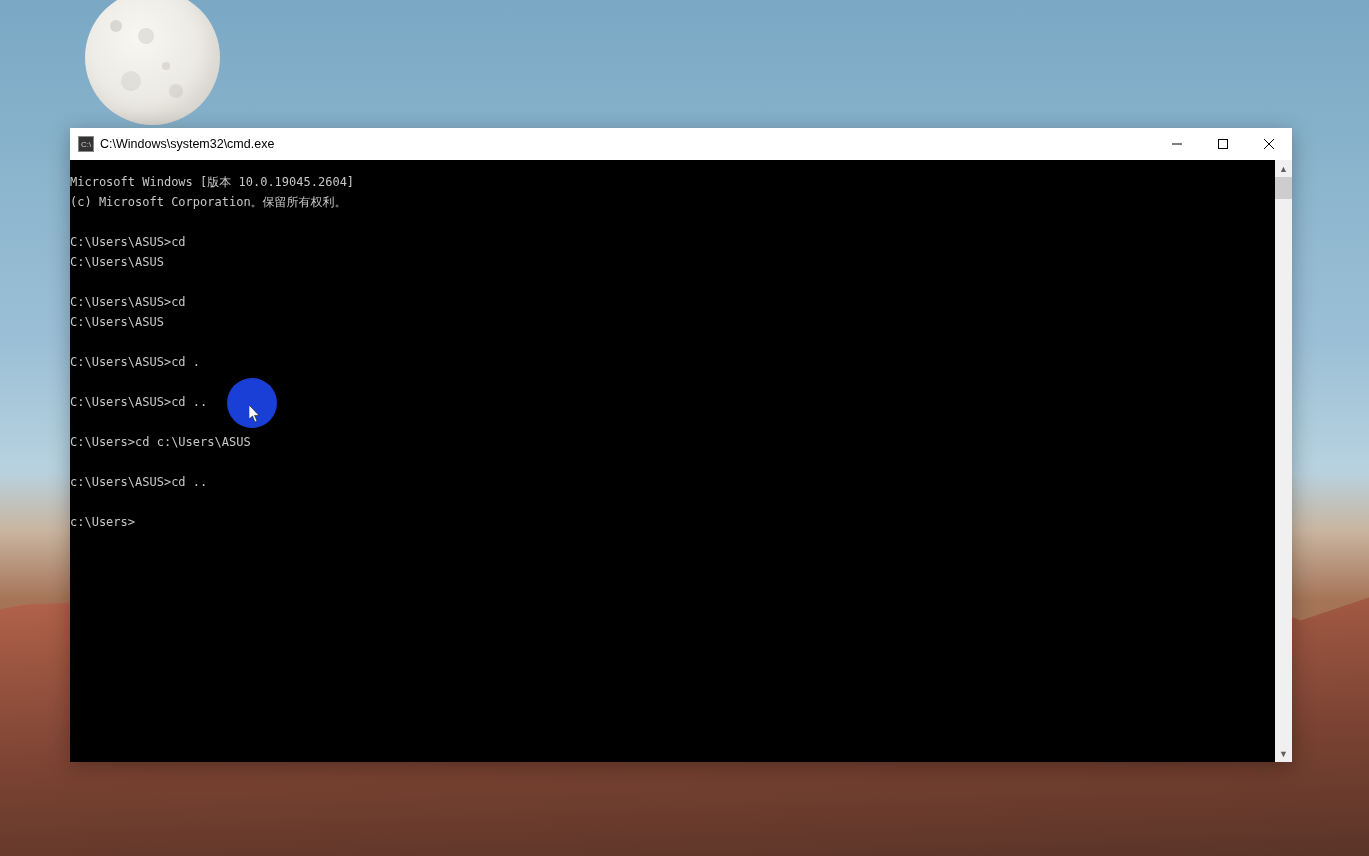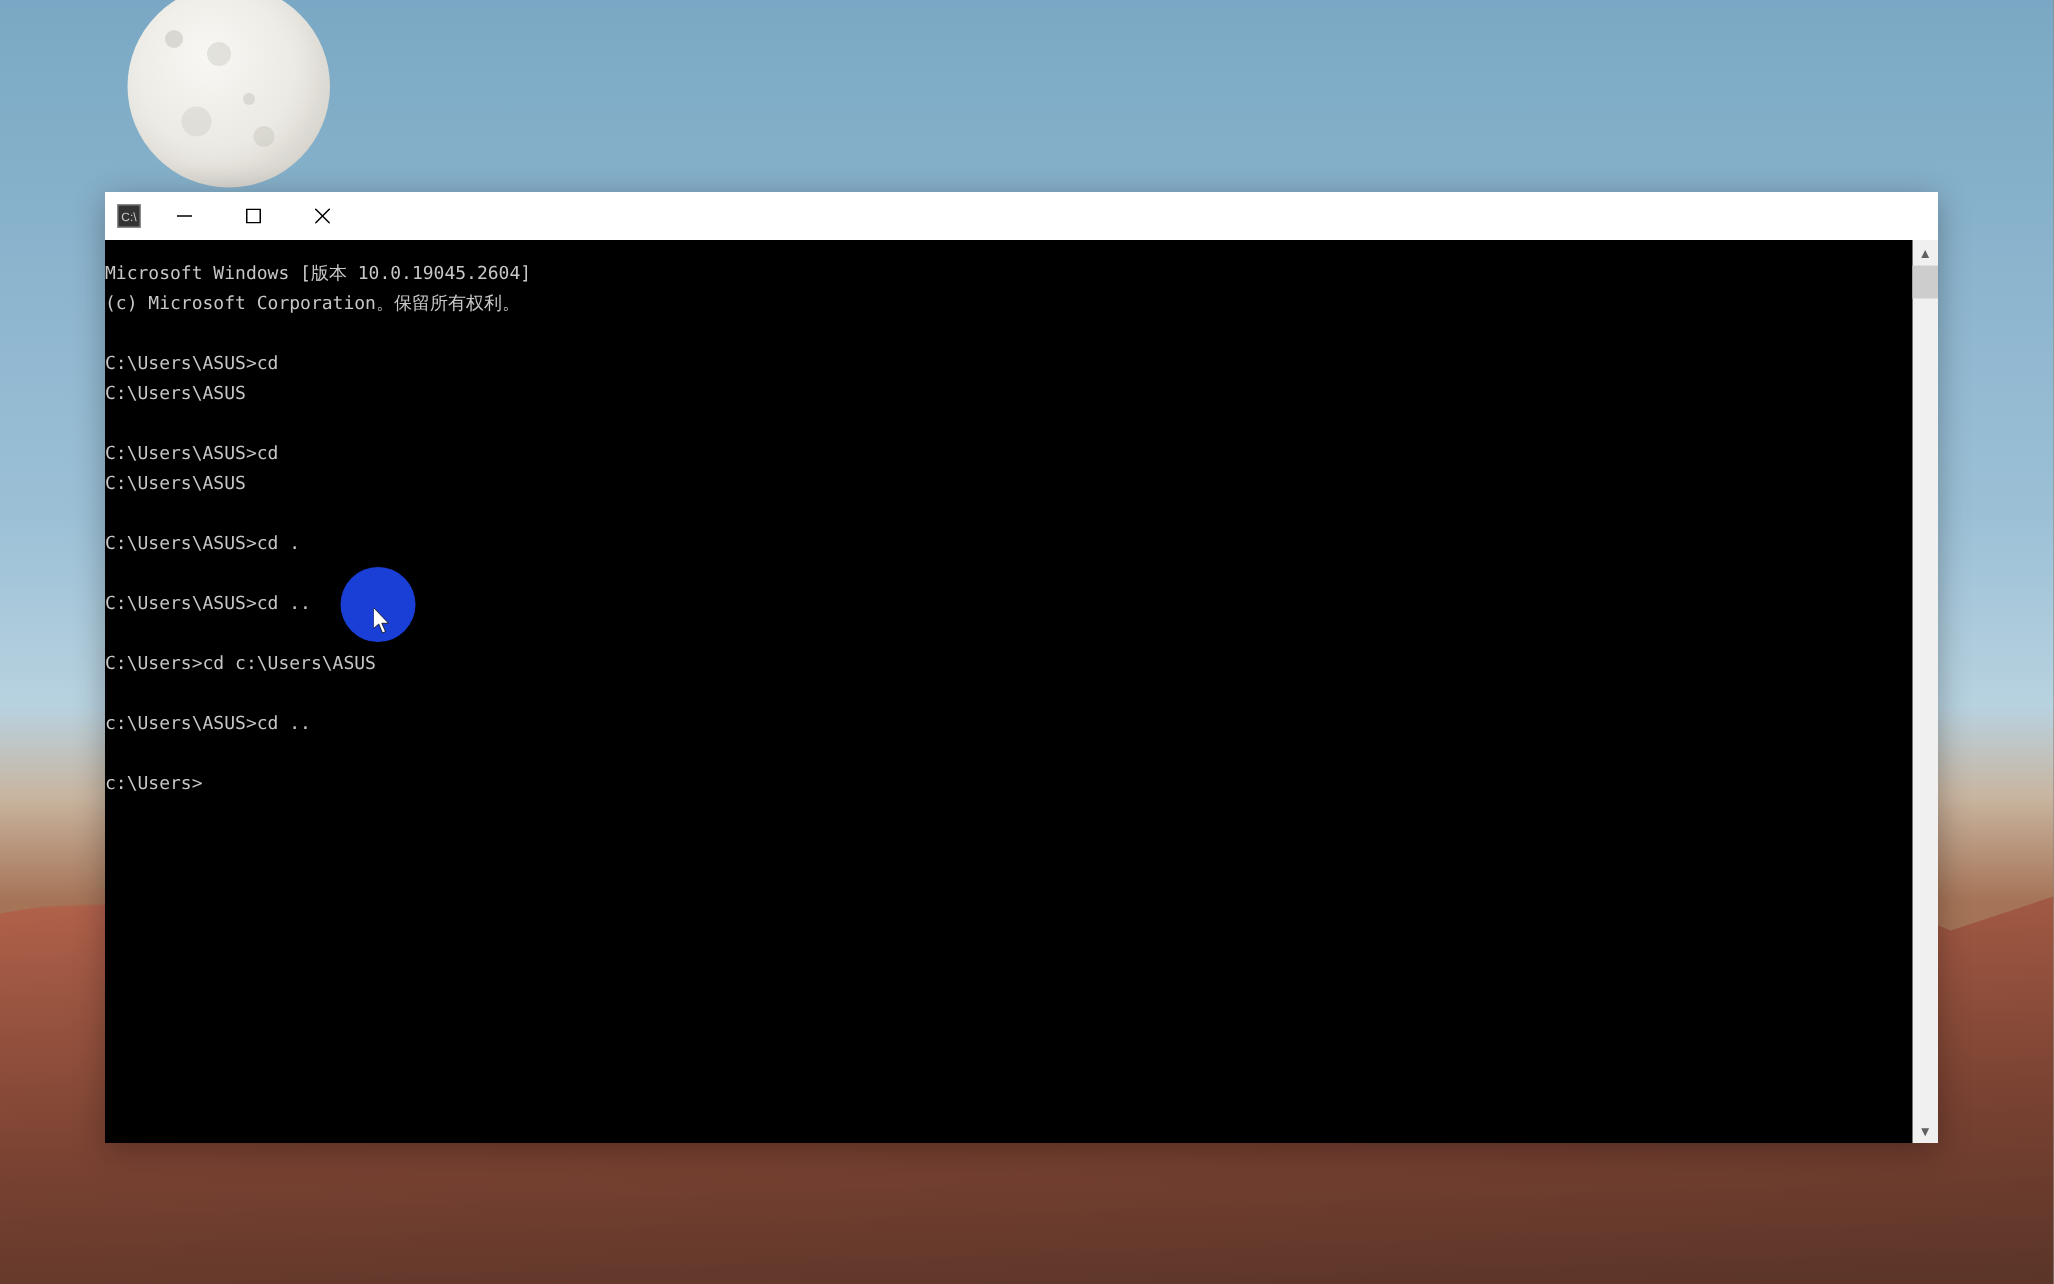--- a/index.html
+++ b/index.html
@@ -139,20 +139,21 @@
 </style>
 </head>
 <body>
 
 <div class="moon"></div>
 <div class="cliffs"></div>
 
 <div class="window">
   <div class="titlebar">
     <div class="titlebar-icon">C:\</div>
+    <div class="titlebar-title">C:\Windows\system32\cmd.exe</div>
     <div class="titlebar-controls">
       <div class="titlebar-btn">
         <svg viewBox="0 0 10 10">
             <line x1="0" y1="5" x2="10" y2="5" stroke="#000" stroke-width="1"></line>
           </svg>
       </div>
       <div class="titlebar-btn">
         <svg viewBox="0 0 10 10">
             <rect x="0.5" y="0.5" width="9" height="9" fill="none" stroke="#000" stroke-width="1"></rect>
           </svg>

